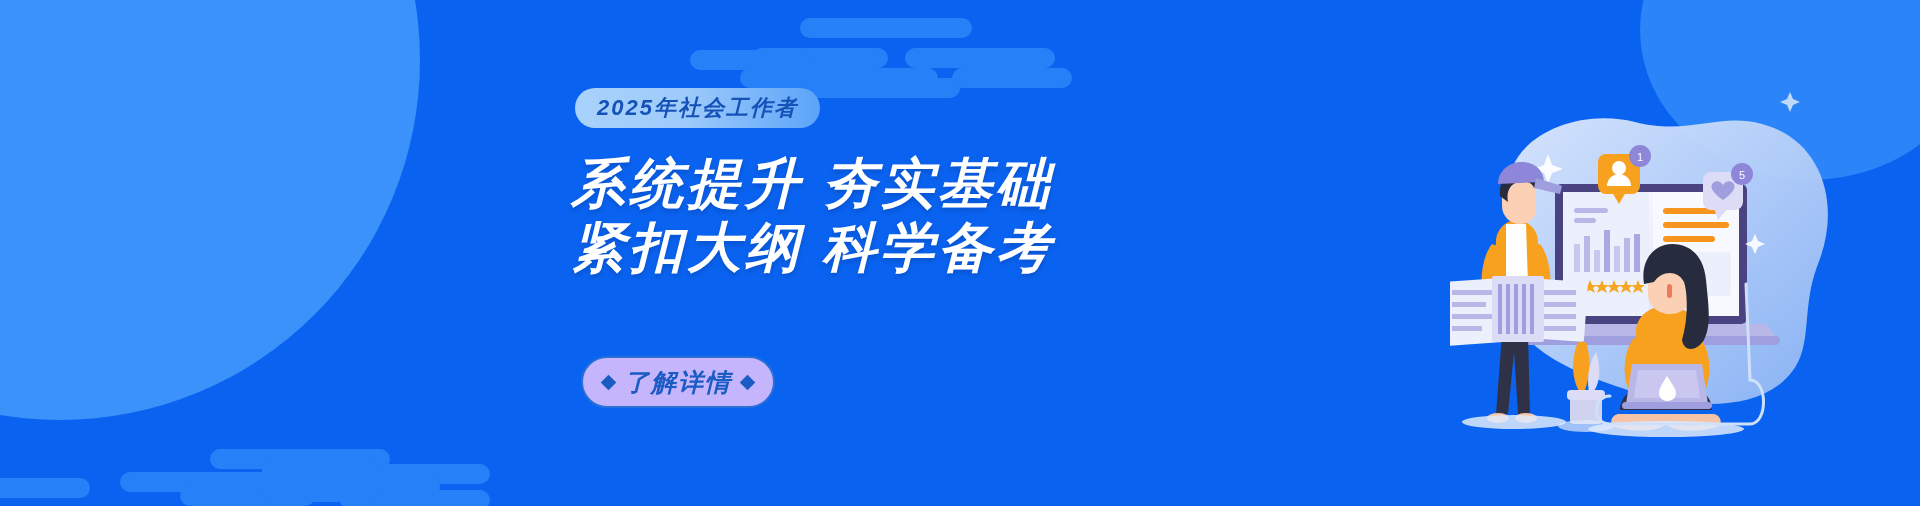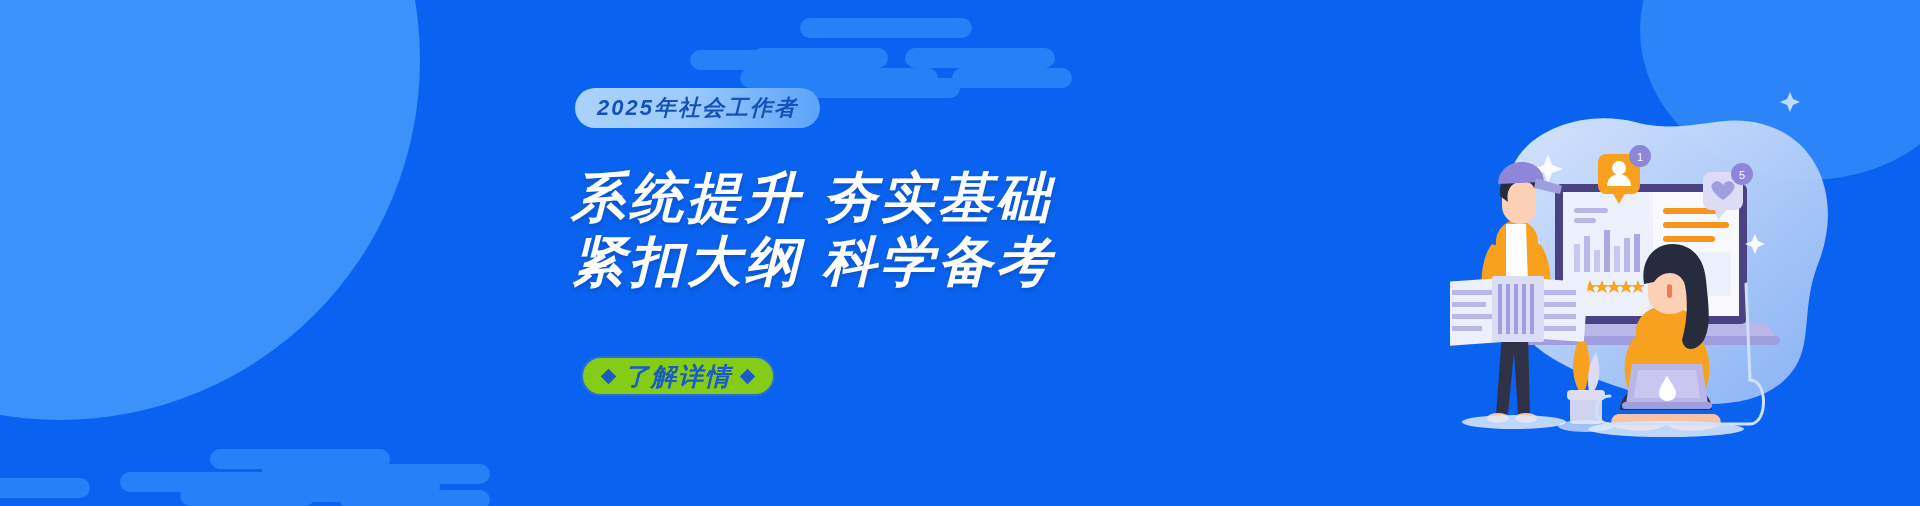--- a/index.html
+++ b/index.html
@@ -68,29 +68,29 @@
     position:absolute;
     left:6px;
     width:740px;
     color:#ffffff;
     font-size:54px;
     font-weight:bold;
     letter-spacing:4px;
     white-space:nowrap;
     text-shadow:0 3px 5px rgba(0,40,110,.28);
   }
-  .headline.l1 { top:148px;margin-top:14px; }
-  .headline.l2 { top:212px;margin-top:14px; }
+  .headline.l1 { top:148px; }
+  .headline.l2 { top:212px; }
 
   .cta {
     position:absolute;
     left:16px; top:356px;
-    width:194px; height:40px;
+    width:194px; height:52px;
     border-radius:26px;
-    background:#84cc16;
+    background:#c4b5fd;
     border:2px solid #2a6fd8;
     display:flex; align-items:center; justify-content:center;
     gap:10px;
     cursor:pointer;
   }
   .cta-label {
     color:#1a5bc4;
     font-size:25px;
     font-weight:bold;
     letter-spacing:2px;

